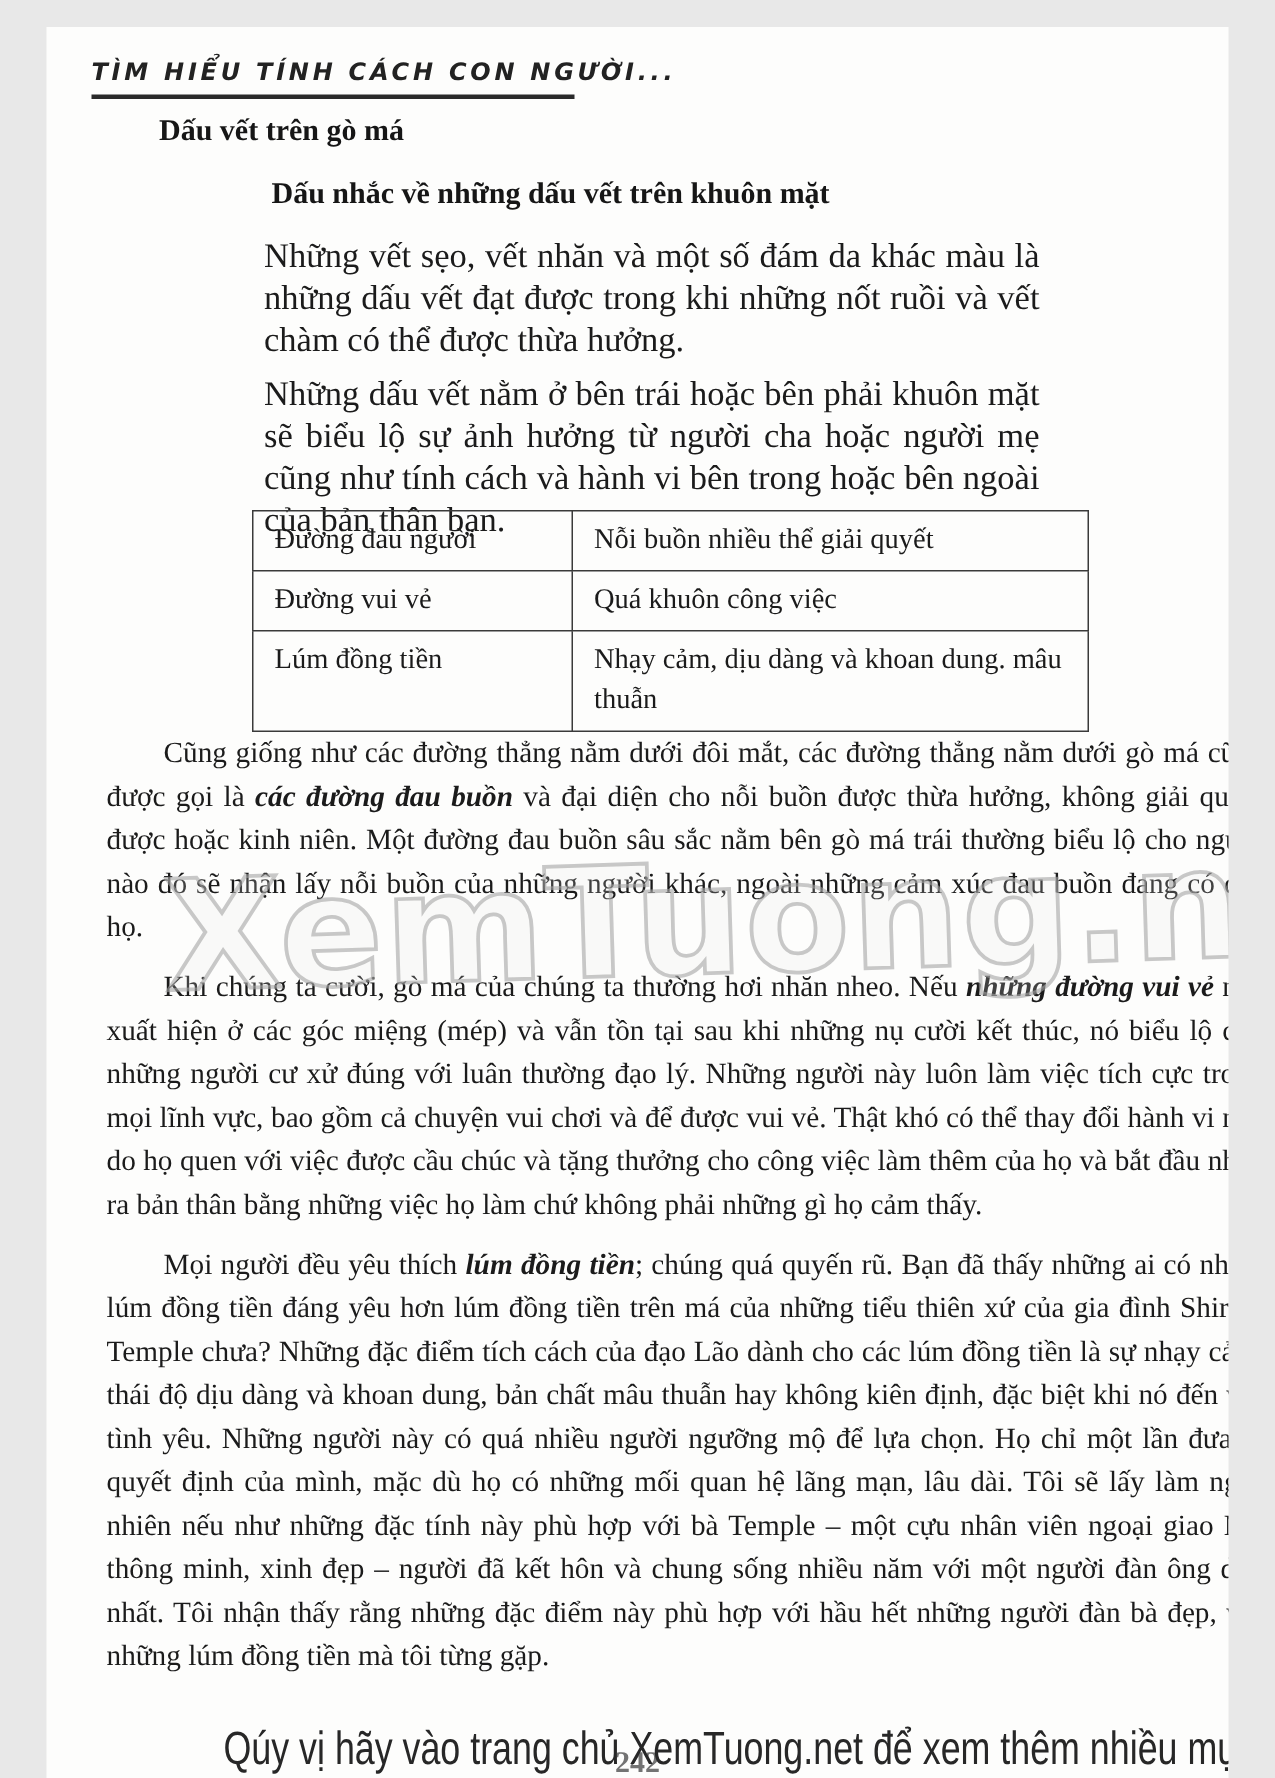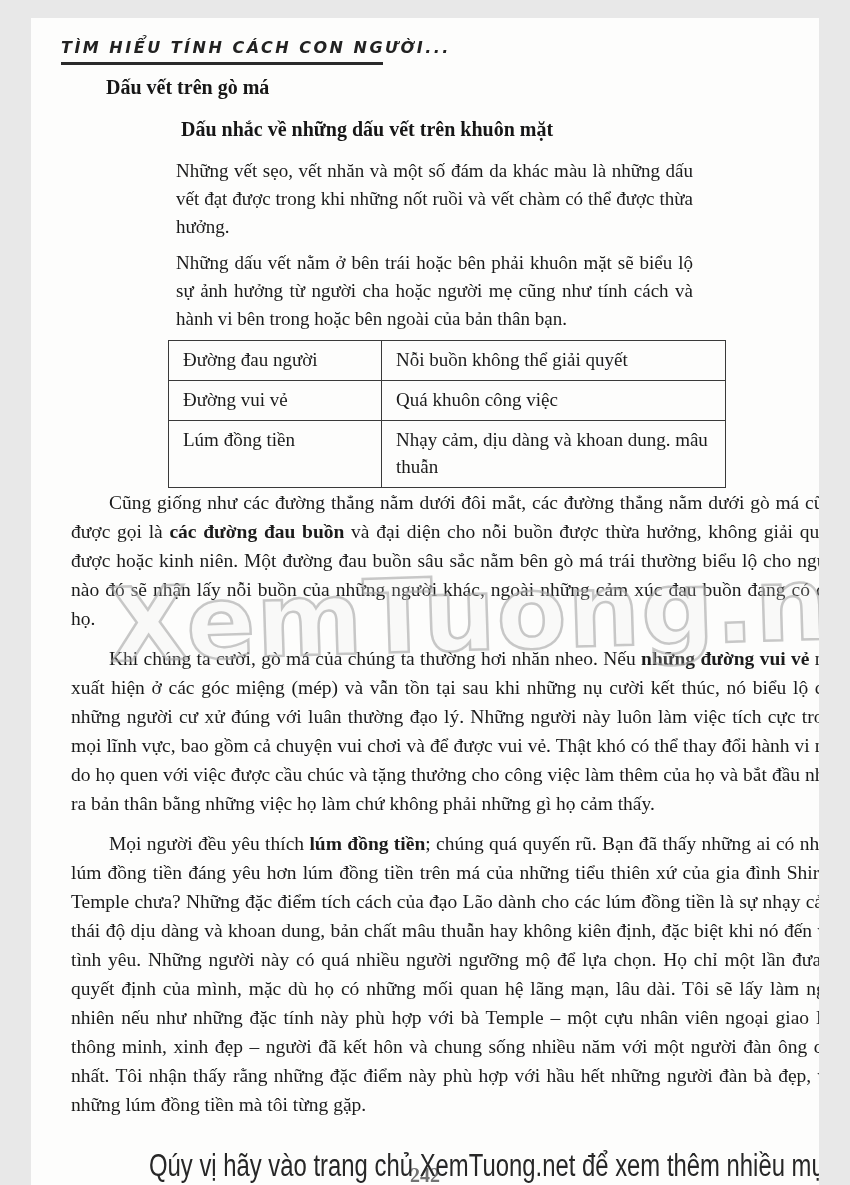--- a/index.html
+++ b/index.html
@@ -34,21 +34,21 @@
     position:absolute;top:58px;left:75px;
     font-size:20px;font-weight:bold;color:#161616;
   }
   .h2{
     position:absolute;top:100px;left:150px;
     font-size:20px;font-weight:bold;color:#161616;text-align:center;
   }
   
   .intro{
     position:absolute;top:139px;left:145px;width:517px;
-    font-size:19px;line-height:28px;
+    font-size:23px;line-height:28px;
     text-align:justify;
   }
   .intro p{margin:0 0 8px 0;}
   
   .traits-table{
     position:absolute;top:322px;left:137px;width:558px;
     border-collapse:collapse;
     font-size:19px;
   }
   .traits-table td{
@@ -58,21 +58,21 @@
     line-height:27px;
   }
   .traits-table td.term{width:186px;}
   
   .body-text{
     position:absolute;top:470px;left:40px;width:772px;
     font-size:19.5px;line-height:29px;
     text-align:justify;
   }
   .body-text p{margin:0 0 11px 0;text-indent:38px;}
-  .b{font-weight:bold;}
+  .b{font-weight:bold;font-style:italic;}
   
   .watermark{
     position:absolute;top:535px;left:78px;
     z-index:6;
     font-family:"DejaVu Sans", sans-serif;
     font-weight:bold;
     font-size:102px;
     letter-spacing:1px;
     white-space:nowrap;
     color:rgba(235,235,235,0.18);
@@ -117,21 +117,21 @@
 
   <div class="intro">
     <p>Những vết sẹo, vết nhăn và một số đám da khác màu là những dấu vết đạt được trong khi những nốt ruồi và vết chàm có thể được thừa hưởng.</p>
     <p>Những dấu vết nằm ở bên trái hoặc bên phải khuôn mặt sẽ biểu lộ sự ảnh hưởng từ người cha hoặc người mẹ cũng như tính cách và hành vi bên trong hoặc bên ngoài của bản thân bạn.</p>
   </div>
 
   <table class="traits-table">
     <tbody>
       <tr>
         <td class="term">Đường đau người</td>
-        <td>Nỗi buồn không thể giải quyết</td>
+        <td>Nỗi buồn nhiều thể giải quyết</td>
       </tr>
       <tr>
         <td class="term">Đường vui vẻ</td>
         <td>Quá khuôn công việc</td>
       </tr>
       <tr>
         <td class="term">Lúm đồng tiền</td>
         <td>Nhạy cảm, dịu dàng và khoan dung. mâu thuẫn</td>
       </tr>
     </tbody>

